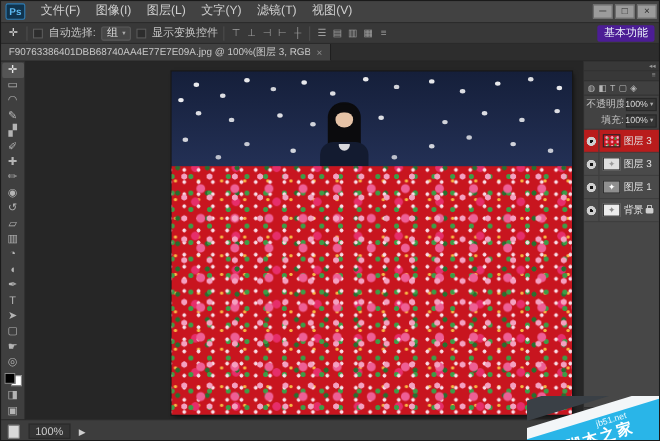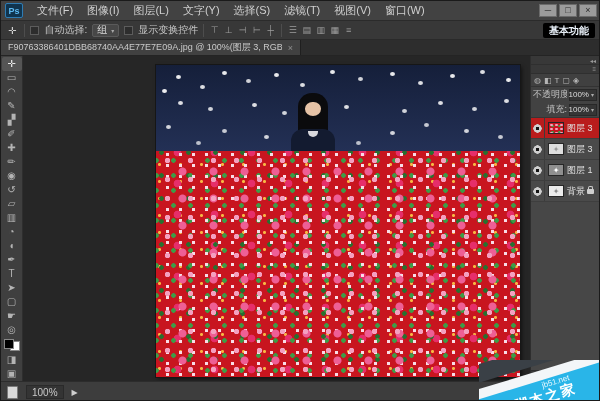--- a/index.html
+++ b/index.html
@@ -24,22 +24,22 @@
   .opt-tool { color:#cfcfcf; font-size:10px; padding:0 3px; }
   .opt-sep { width:1px; height:13px; background:#4d4d4d; }
   .checkbox { width:9px; height:9px; background:#2d2d2d; border:1px solid #5c5c5c; }
   .opt-label { font-size:10px; color:#c5c5c5; white-space:nowrap; }
   .dropdown { display:flex; align-items:center; gap:4px; height:13px; padding:0 4px;
               background:#474747; border:1px solid #5a5a5a; border-radius:2px;
               font-size:10px; color:#ddd; }
   .dd-arrow { font-size:6px; color:#aaa; }
   .align-group { display:flex; gap:3px; }
   .align-icon { font-size:9px; color:#9f9f9f; width:11px; text-align:center; }
-  .workspace-btn { margin-left:auto; height:15px; padding:0 6px; background:#000000;
-                   border-radius:2px; color:#eaf2fa; font-size:10px; line-height:15px; white-space:nowrap;font-weight:bold; }
+  .workspace-btn { margin-left:auto; height:15px; padding:0 6px; background:#4c1d95;
+                   border-radius:2px; color:#eaf2fa; font-size:10px; line-height:15px; white-space:nowrap; }
 
   
   .tabbar { height:16px; background:#2d2d2d; border-bottom:1px solid #242424; display:flex; }
   .doc-tab { display:flex; align-items:center; background:#414141; border-right:1px solid #1f1f1f;
              padding:0 7px; gap:6px; max-width:300px; }
   .doc-tab-title { font-size:9px; color:#c9c9c9; white-space:nowrap; overflow:hidden; }
   .tab-close { font-size:9px; color:#8f8f8f; }
 
   
   .main { display:flex; height:325px; }
@@ -164,24 +164,22 @@
 <body>
 
 <div class="window">
 
   <div class="menubar">
     <div class="ps-logo">Ps</div>
     <span class="menu-item">文件(F)</span>
     <span class="menu-item">图像(I)</span>
     <span class="menu-item">图层(L)</span>
     <span class="menu-item">文字(Y)</span>
-    <span class="menu-item">选择(S)</span>
     <span class="menu-item">滤镜(T)</span>
     <span class="menu-item">视图(V)</span>
-    <span class="menu-item">窗口(W)</span>
     <div class="win-controls">
       <div class="win-btn">─</div>
       <div class="win-btn">□</div>
       <div class="win-btn">×</div>
     </div>
   </div>
 
   <div class="optionsbar">
     <span class="opt-tool">✛</span>
     <div class="opt-sep"></div>

